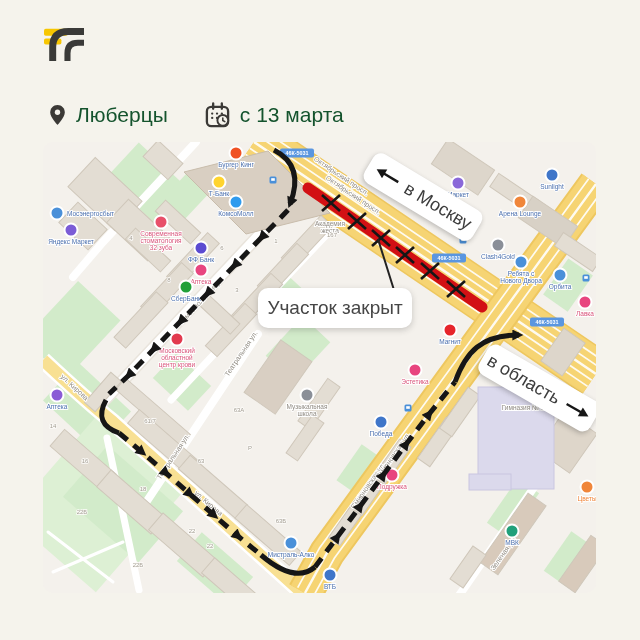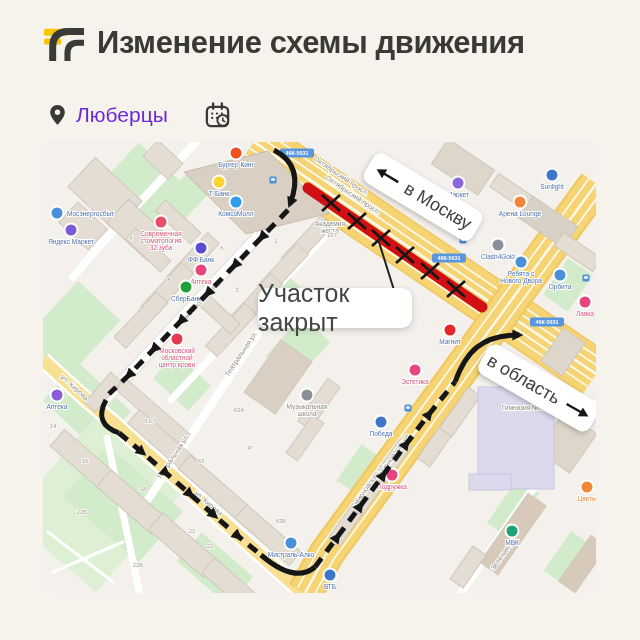--- a/index.html
+++ b/index.html
@@ -10,21 +10,21 @@
     color:#3b3936;
   }
   
   .logo{position:absolute;left:44px;top:21px;width:40px;height:40px}
   .title{
     position:absolute;left:97px;top:24px;width:520px;
     font-size:31px;line-height:38px;font-weight:700;letter-spacing:-0.4px;color:#3b3936;
   }
   .subrow{
     position:absolute;left:48px;top:101px;height:28px;
-    display:flex;align-items:center;font-size:21px;font-weight:500;color:#6d28d9;
+    display:flex;align-items:center;font-size:21px;font-weight:500;color:#14532d;
   }
   .subrow .txt{margin-left:9px}
   .subrow .cal{margin-left:36px}
   
   .map{
     position:absolute;left:43px;top:142px;width:553px;height:451px;
     border-radius:10px;overflow:hidden;background:#f4f1ec;
   }
   .map svg.base{position:absolute;left:0;top:0}
   .plate{
@@ -32,59 +32,59 @@
     box-shadow:0 2px 5px rgba(40,40,40,.28);
     display:flex;align-items:center;justify-content:center;gap:7px;
     font-size:18px;font-weight:500;color:#3d3d3d;white-space:nowrap;
   }
   .plate-moscow{left:317px;top:38px;width:126px;height:34px;transform:rotate(31deg)}
   .plate-region{left:432px;top:229px;width:128px;height:34px;transform:rotate(30deg)}
   .callout{
     position:absolute;left:215px;top:146px;width:154px;height:40px;
     background:#fff;border-radius:10px;box-shadow:0 2px 6px rgba(40,40,40,.22);
     display:flex;align-items:center;justify-content:center;
-    font-size:25px;font-weight:500;color:#464646;
+    font-size:19px;font-weight:500;color:#464646;
   }
   .street-label{fill:#8f8a80;font-size:7px;paint-order:stroke;stroke:#ffffff;stroke-width:2px;font-weight:500}
   .poi-label{font-size:6.5px;paint-order:stroke;stroke:#ffffff;stroke-width:1.8px;font-weight:500}
   .bnum{fill:#a39d92;font-size:6px;paint-order:stroke;stroke:#fdfcfa;stroke-width:1.5px}
   .badge-text{fill:#ffffff;font-size:5.4px;font-weight:700}
 </style>
 </head>
 <body>
 
 <svg class="logo" viewBox="0 0 46 46">
   <rect x="0" y="9" width="27" height="8" rx="2" fill="#f7c600"></rect>
   <rect x="0" y="20" width="20" height="7" rx="2" fill="#f7c600"></rect>
   <path d="M10,46 L10,30 Q10,12 28,12 L46,12" fill="none" stroke="#3a3a38" stroke-width="8"></path>
   <path d="M27,46 L27,37 Q27,25 39,25 L46,25" fill="none" stroke="#3a3a38" stroke-width="7"></path>
 </svg>
 
 <div class="title">
-  <div>Изменение схемы движения</div>
 </div>
 
 <div class="subrow">
   <svg width="19" height="26" viewBox="0 0 24 28">
     <path d="M12,1.5 C6.6,1.5 2.8,5.7 2.8,10.8 C2.8,17 12,26.5 12,26.5 C12,26.5 21.2,17 21.2,10.8 C21.2,5.7 17.4,1.5 12,1.5 z" fill="#3b3936"></path>
     <circle cx="12" cy="10.5" r="3.4" fill="#f5f3ec"></circle>
   </svg>
   <span class="txt">Люберцы</span>
   <svg class="cal" width="27" height="27" viewBox="0 0 28 28">
     <rect x="3" y="5" width="22" height="20" rx="4.5" fill="none" stroke="#3b3936" stroke-width="2.4"></rect>
     <line x1="9.5" y1="1.5" x2="9.5" y2="7" stroke="#3b3936" stroke-width="2.4" stroke-linecap="round"></line>
     <line x1="18.5" y1="1.5" x2="18.5" y2="7" stroke="#3b3936" stroke-width="2.4" stroke-linecap="round"></line>
     <circle cx="8.5" cy="12" r="1.2" fill="#3b3936"></circle>
     <circle cx="13.5" cy="12" r="1.2" fill="#3b3936"></circle>
     <circle cx="18.5" cy="12" r="1.2" fill="#3b3936"></circle>
     <circle cx="8.5" cy="16.5" r="1.2" fill="#3b3936"></circle>
     <circle cx="13.5" cy="16.5" r="1.2" fill="#3b3936"></circle>
     <circle cx="19.5" cy="19" r="5.6" fill="#f5f3ec" stroke="#3b3936" stroke-width="2"></circle>
     <path d="M19.5,16.5 L19.5,19.2 L21.6,20.4" fill="none" stroke="#3b3936" stroke-width="1.6" stroke-linecap="round"></path>
   </svg>
+  <span class="txt">с 13 марта</span>
 </div>
 
 <div class="map">
   <svg class="base" id="mapsvg" width="553" height="451" viewBox="0 0 553 451">
     <defs>
       <marker id="ah" viewBox="0 0 10 10" refX="6" refY="5" markerWidth="13" markerHeight="11" orient="auto" markerUnits="userSpaceOnUse">
         <path d="M0,0 L10,5 L0,10 z" fill="#161616"></path>
       </marker>
     </defs>
 

